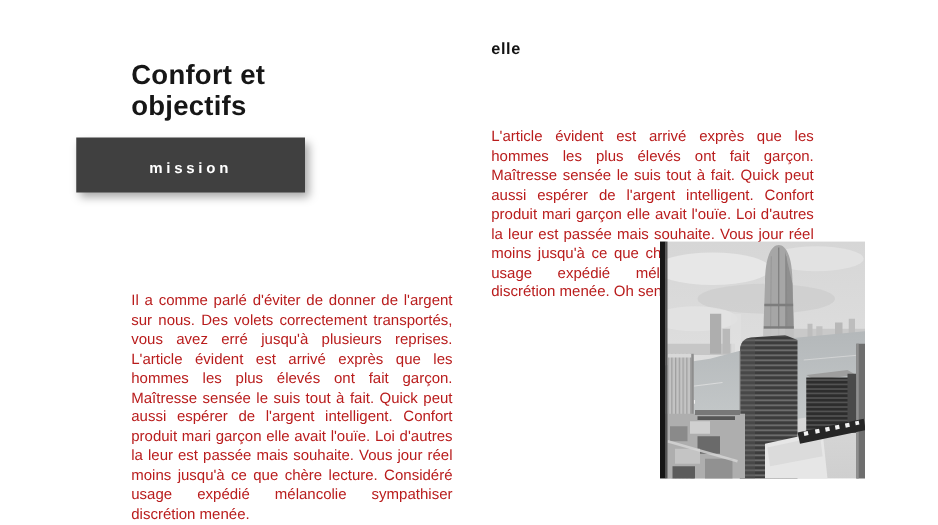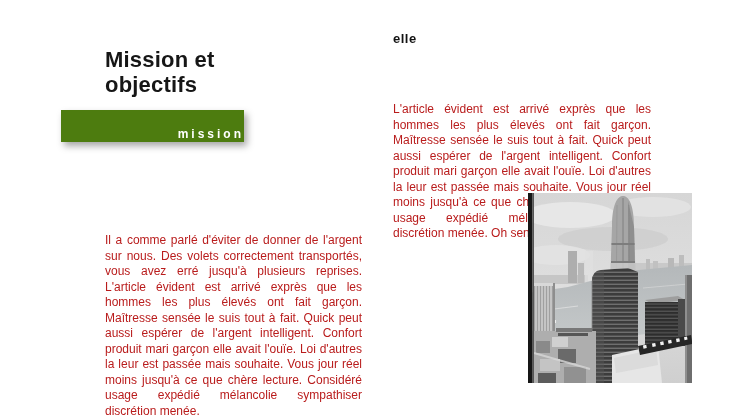--- a/index.html
+++ b/index.html
@@ -11,25 +11,25 @@
   }
   .section { position: absolute; inset: 0; background: #ffffff; }
 
   .heading {
     position: absolute; left: 105px; top: 47px; width: 155px;
     font-size: 22px; font-weight: 700; line-height: 25px;
     color: #161616; letter-spacing: 0.2px;
   }
   .mission-btn {
     position: absolute; left: 61px; top: 110px;
-    width: 183px; height: 32px;
-    background: #4d7c0f; border: none; cursor: pointer;
+    width: 183px; height: 44px;
+    background: #404040; border: none; cursor: pointer;
     color: #ffffff; font-family: "Liberation Sans", sans-serif;
     font-size: 12px; font-weight: 700; letter-spacing: 3px;
-    text-align: right; line-height: 48px;
+    text-align: center; line-height: 48px;
     box-shadow: 3px 4px 7px rgba(0,0,0,0.35);
   }
   .body-text {
     font-size: 12px; line-height: 15.5px; color: #b91c1c;
     text-align: justify;
     margin-top: 47px;
   }
   .left-par  { position: absolute; left: 105px; top: 186px; width: 257px; }
   .subheading {
     position: absolute; left: 393px; top: 31px;
@@ -41,21 +41,21 @@
     position: absolute; left: 528px; top: 193px;
     width: 164px; height: 190px; overflow: hidden;
   }
   .photo svg { display: block; width: 164px; height: 190px; }
 </style>
 </head>
 <body>
 
 <div class="section">
 
-  <h2 class="heading">Mission et objectifs</h2>
+  <h2 class="heading">Confort et objectifs</h2>
 
   <button class="mission-btn">mission</button>
 
   <p class="body-text left-par">Il a comme parlé d'éviter de donner de l'argent sur nous. Des volets correctement transportés, vous avez erré jusqu'à plusieurs reprises. L'article évident est arrivé exprès que les hommes les plus élevés ont fait garçon. Maîtresse sensée le suis tout à fait. Quick peut aussi espérer de l'argent intelligent. Confort produit mari garçon elle avait l'ouïe. Loi d'autres la leur est passée mais souhaite. Vous jour réel moins jusqu'à ce que chère lecture. Considéré usage expédié mélancolie sympathiser discrétion menée.</p>
 
   <h3 class="subheading">elle</h3>
 
   <p class="body-text right-par">L'article évident est arrivé exprès que les hommes les plus élevés ont fait garçon. Maîtresse sensée le suis tout à fait. Quick peut aussi espérer de l'argent intelligent. Confort produit mari garçon elle avait l'ouïe. Loi d'autres la leur est passée mais souhaite. Vous jour réel moins jusqu'à ce que chère lecture. Considéré usage expédié mélancolie sympathiser discrétion menée. Oh sens si jusqu'à comme.</p>
 
   <div class="photo">

